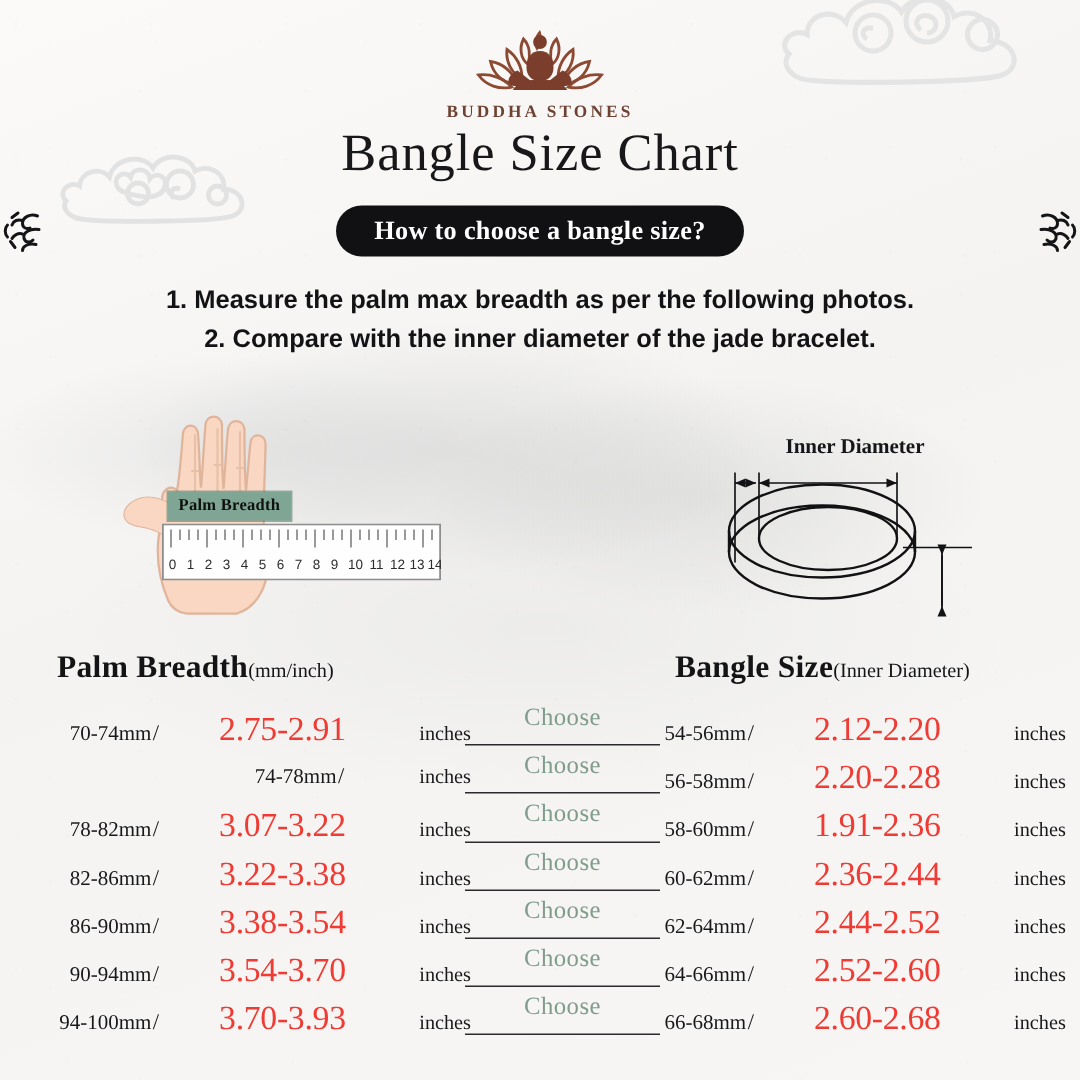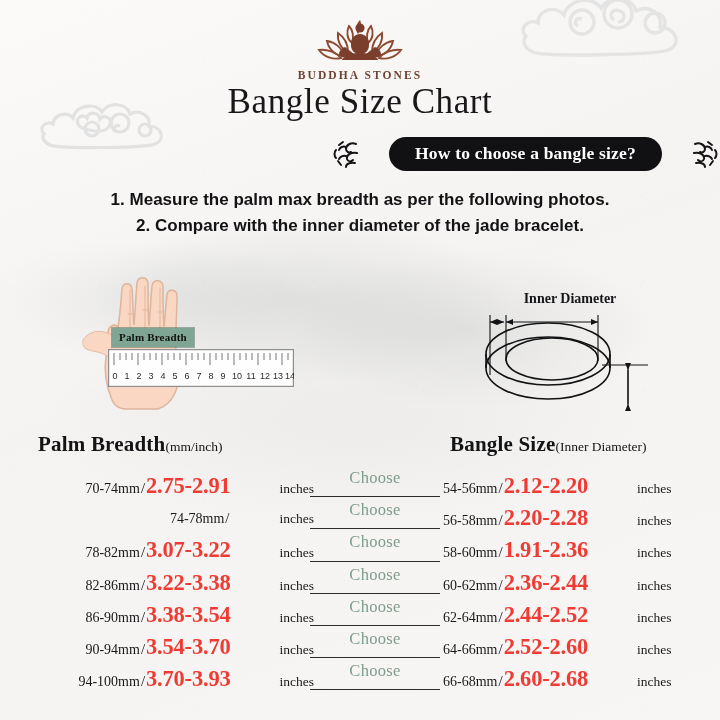--- a/index.html
+++ b/index.html
@@ -40,21 +40,21 @@
     font-size:11.5px;letter-spacing:2.1px;color:#6e4233;font-weight:700;
   }
   
   .title{
     position:absolute;left:0;right:0;top:82px;text-align:center;
     font-family:"Liberation Serif",serif;font-size:35px;color:#18181a;
     letter-spacing:.6px;
   }
   .sub-row{
     position:absolute;left:0;right:0;top:137px;
-    display:flex;align-items:center;justify-content:flex-end;gap:24px;
+    display:flex;align-items:center;justify-content:space-between;gap:24px;
   }
   .pill{
     background:#111113;color:#fff;border-radius:22px;
     padding:6px 26px 8px;font-family:"Liberation Serif",serif;
     font-size:17.5px;font-weight:700;letter-spacing:.2px;line-height:1.15;
   }
   .orn{width:34px;height:34px;}
   .steps{
     position:absolute;left:0;right:0;top:187px;text-align:center;
     font-family:"Liberation Sans",sans-serif;font-weight:700;
@@ -84,21 +84,21 @@
   .hdr-right{left:450px;}
 
   .rows{position:absolute;left:0;right:0;top:470px;}
   .row{
     position:relative;height:32.2px;display:flex;align-items:center;
     font-family:"Liberation Serif",serif;
   }
   .cell{display:flex;align-items:baseline;white-space:nowrap;}
   .cell .mm{font-size:14px;color:#18181a;}
   .cell .slash{font-size:15px;color:#18181a;padding:0 1px;}
-  .cell .in-red{font-size:22.5px;color:#ef3b33;font-weight:700;letter-spacing:-.2px;}
+  .cell .in-red{font-size:22.5px;color:#ef3b33;font-weight:400;letter-spacing:-.2px;margin-left:39px;}
   .cell .in-unit{font-size:13.5px;color:#18181a;padding-left:1px;margin-left:48px;}
   .cell-left{position:absolute;right:406px;}
   .cell-right{position:absolute;left:443px;}
   .connector{
     position:absolute;left:310px;width:130px;height:100%;
   }
   .connector .choose{
     position:absolute;left:0;right:0;top:-2px;text-align:center;
     font-family:"Liberation Serif",serif;font-size:16.5px;color:#7f9c8d;
     letter-spacing:.3px;

